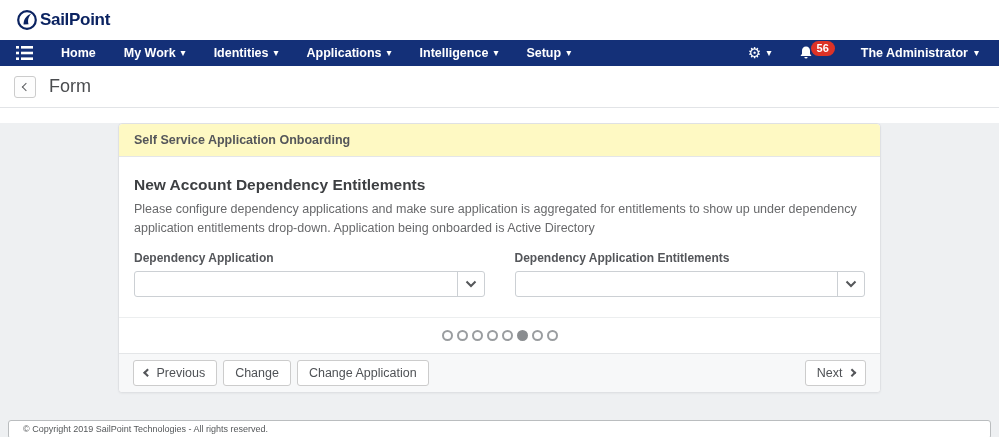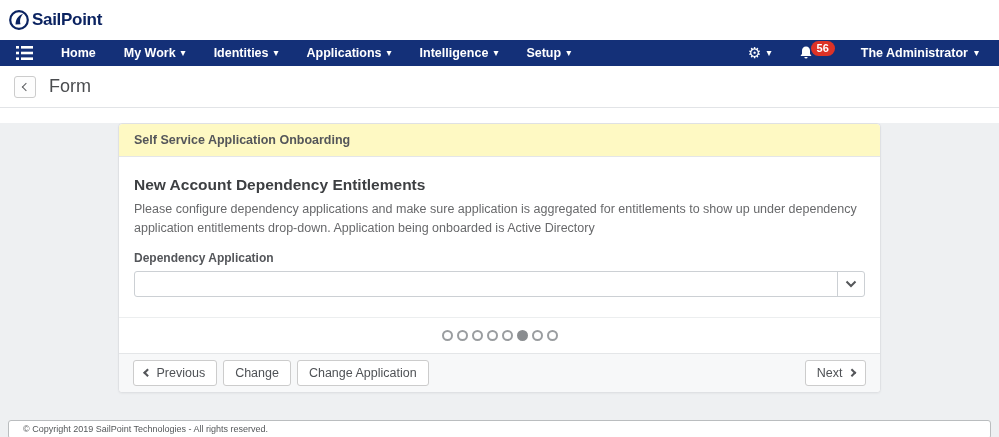--- a/index.html
+++ b/index.html
@@ -9,21 +9,21 @@
     --page-bg:#eef0f2;
   }
   *{box-sizing:border-box;}
   html,body{margin:0;padding:0;}
   body{
     width:999px;height:437px;overflow:hidden;
     font-family:"Liberation Sans","DejaVu Sans",sans-serif;
     background:#fff;color:#4a4c4f;
   }
   
-  .top-header{height:40px;background:#fff;display:flex;align-items:center;padding-left:8px;}
+  .top-header{height:40px;background:#fff;display:flex;align-items:center;padding-left:16px;}
   .logo{display:flex;align-items:center;gap:2px;}
   .logo-text{font-size:17px;font-weight:bold;color:var(--logo-navy);letter-spacing:-0.3px;}
   
   .navbar{height:26px;background:var(--navy);display:flex;padding:0 16px;}
   .menu-toggle{background:none;border:none;padding:0;margin-right:14px;cursor:pointer;display:flex;align-items:center;}
   .nav-link{color:#fff;font-size:12.5px;font-weight:bold;text-decoration:none;padding:0 14px;display:flex;align-items:center;gap:5px;cursor:pointer;}
   .caret{font-size:10px;color:#fff;line-height:1;}
   .nav-right{margin-left:auto;display:flex;align-items:center;gap:26px;padding-right:4px;}
   .gear-menu{display:flex;align-items:center;gap:5px;color:#fff;cursor:pointer;}
   .gear-glyph{font-size:15px;line-height:1;font-family:"DejaVu Sans",sans-serif;}
@@ -151,20 +151,31 @@
           <label class="field-label">Dependency Application</label>
           <div class="combo">
             <div class="combo-value"></div>
             <div class="combo-btn">
               <svg width="12" height="8" viewBox="0 0 12 8">
                   <path d="M1.5 1.5 L6 6 L10.5 1.5" fill="none" stroke="#55575a" stroke-width="2"></path>
                 </svg>
             </div>
           </div>
         </div>
+        <div class="field">
+          <label class="field-label">Dependency Application Entitlements</label>
+          <div class="combo">
+            <div class="combo-value"></div>
+            <div class="combo-btn">
+              <svg width="12" height="8" viewBox="0 0 12 8">
+                  <path d="M1.5 1.5 L6 6 L10.5 1.5" fill="none" stroke="#55575a" stroke-width="2"></path>
+                </svg>
+            </div>
+          </div>
+        </div>
       </div>
     </div>
 
     <div class="dots-row"><span class="dot"></span><span class="dot"></span><span class="dot"></span><span class="dot"></span><span class="dot"></span><span class="dot active"></span><span class="dot"></span><span class="dot"></span></div>
 
     <div class="panel-footer">
       <button class="btn">
         <span class="chev chev-left"></span>
         <span>Previous</span>
       </button>

